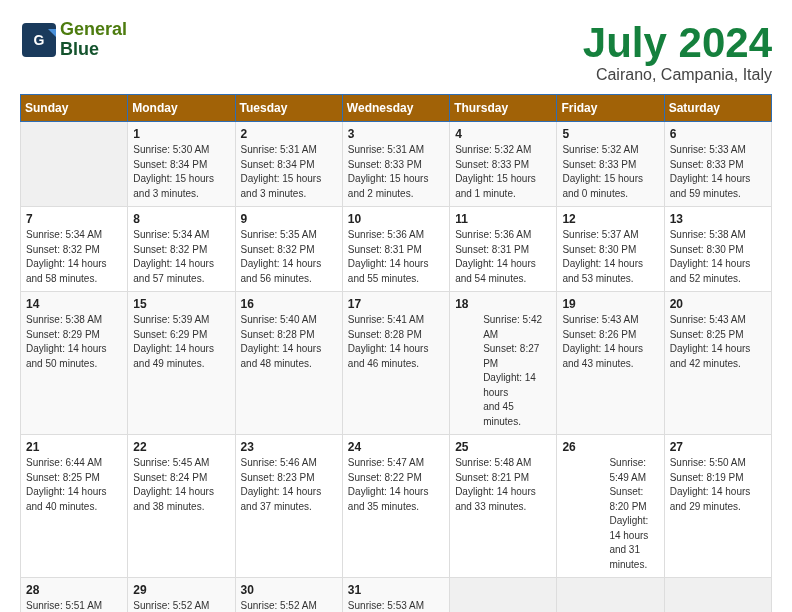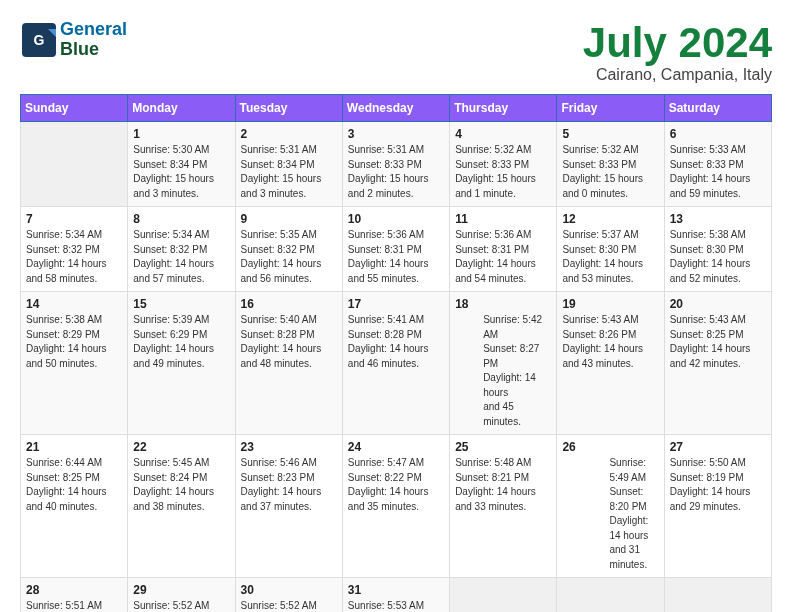--- a/index.html
+++ b/index.html
@@ -33,21 +33,21 @@
     .title-location {
       font-size: 16px;
       color: #444;
     }
     table {
       width: 100%;
       border-collapse: collapse;
       font-size: 11px;
     }
     thead tr {
-      background-color: #8b5cf6;
+      background-color: #a16207;
       color: #fff;
       padding-left: 47px;
     }
     thead th {
       padding: 6px 4px;
       text-align: left;
       font-weight: bold;
       font-size: 12px;
       border: 1px solid #2e6db4;
     }
@@ -90,21 +90,21 @@
 <div class="header">
   <div class="logo">
     <div style="display:flex;align-items:center;gap:2px;">
       <svg width="38" height="38" viewBox="0 0 38 38">
         <rect x="2" y="2" width="34" height="34" rx="4" fill="#1a3a5c"></rect>
         <text x="19" y="24" text-anchor="middle" font-size="14" font-weight="bold" fill="white" font-family="Arial">G</text>
         <polygon points="28,8 36,8 36,16" fill="#4a90d9"></polygon>
       </svg>
       <div>
         <div style="font-size:18px;font-weight:bold;color:#1a3a5c;line-height:1.1;">
-          <span style="color:#0369a1;">General</span>
+          <span style="color:#4d7c0f;">General</span>
         </div>
         <div style="font-size:18px;font-weight:bold;color:#14532d;line-height:1.1;">Blue</div>
       </div>
     </div>
   </div>
   <div class="title-block">
     <div class="title-month">July 2024</div>
     <div class="title-location">Cairano, Campania, Italy</div>
   </div>
 </div>

